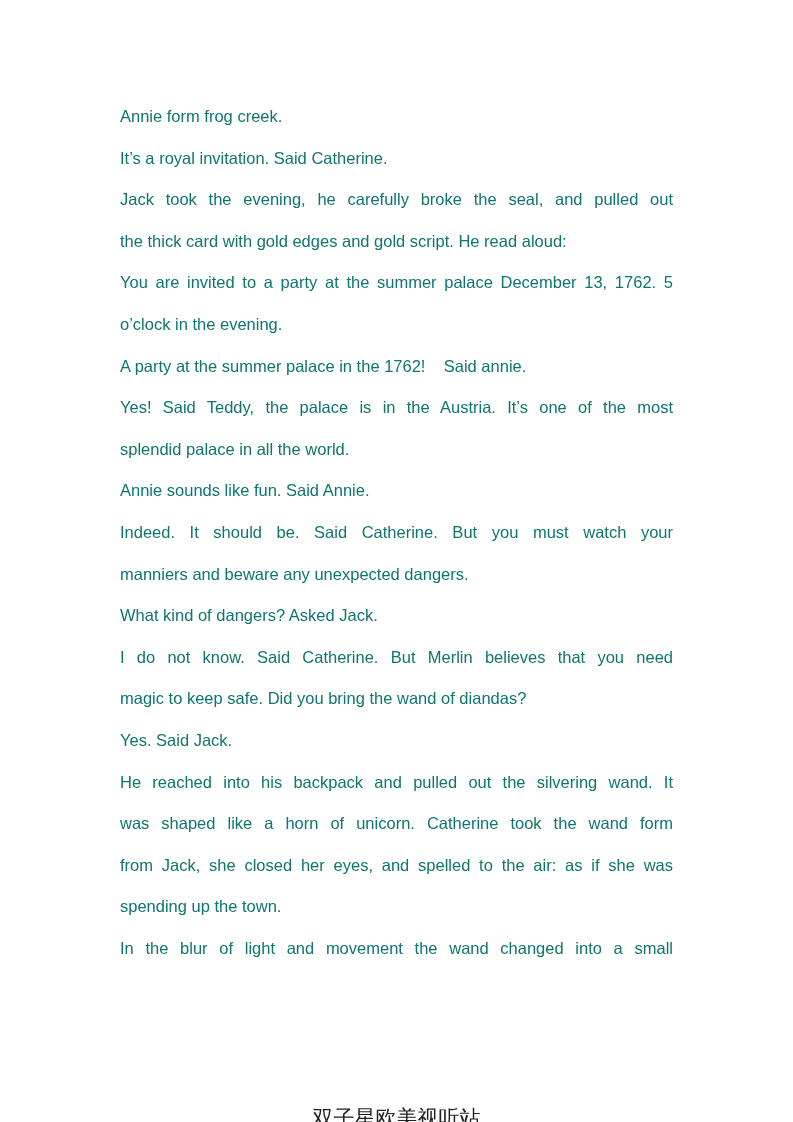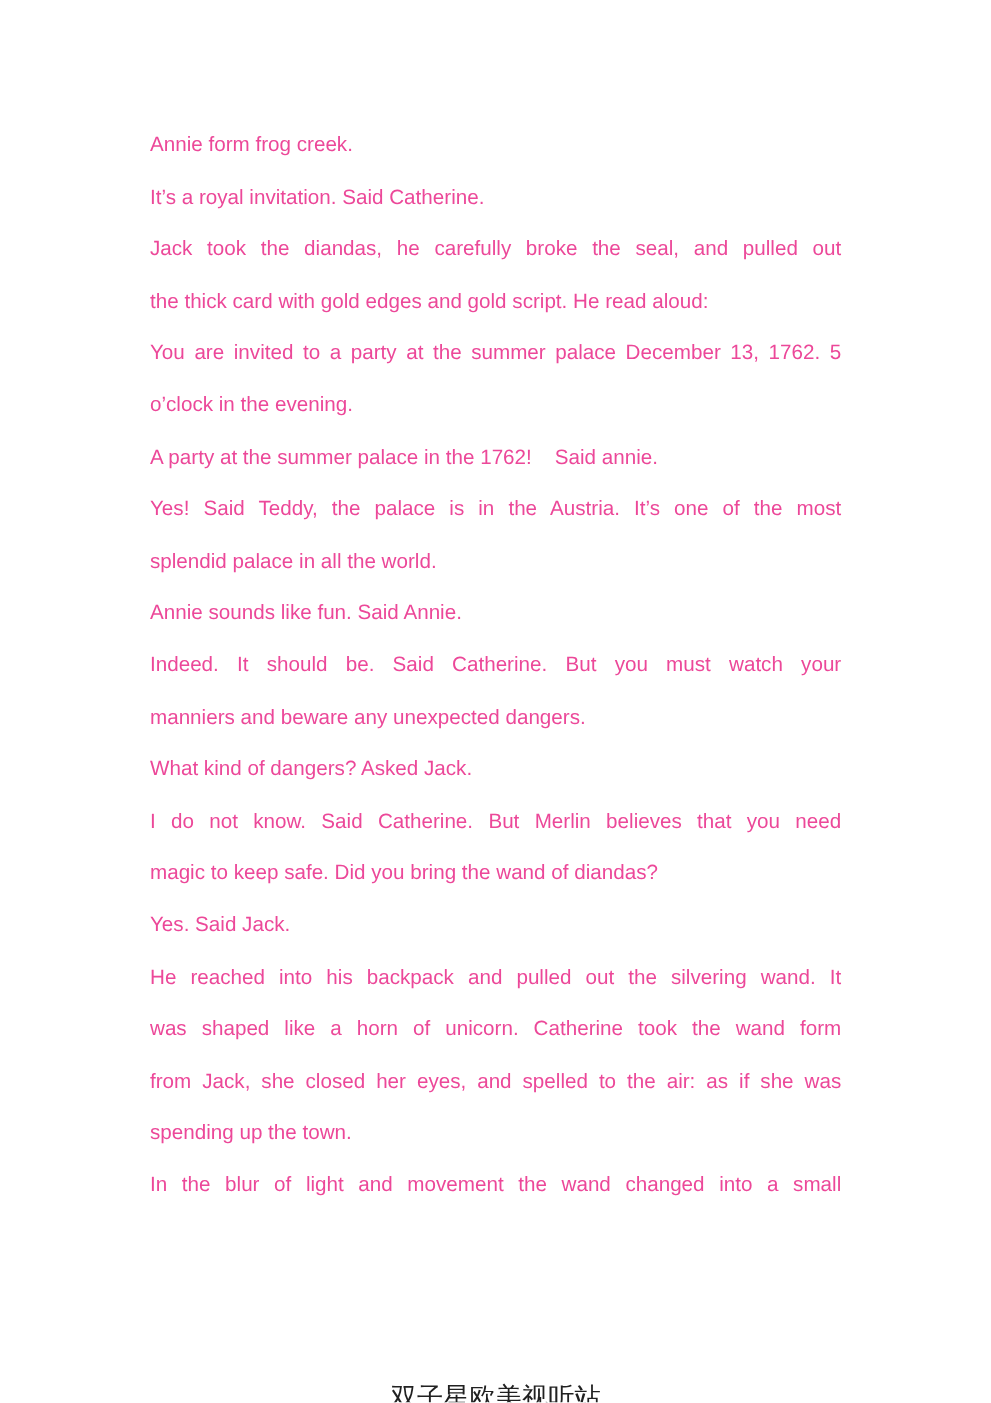--- a/index.html
+++ b/index.html
@@ -13,21 +13,21 @@
     height: 1122px;
     background: #ffffff;
     overflow: hidden;
     font-family: "Liberation Sans", sans-serif;
   }
   .text-block {
     position: absolute;
     left: 120px;
     top: 96px;
     width: 553px;
-    color: #ec4899;
+    color: #0f766e;
     font-size: 16.5px;
   }
   .line {
     height: 41.6px;
     line-height: 41.6px;
     white-space: pre-wrap;
     overflow: hidden;
     text-align: left;
   }
   .line.just {
@@ -53,21 +53,21 @@
   }
 </style>
 </head>
 <body>
 
 <div class="page">
 
   <div class="text-block">
       <div class="line">Annie form frog creek.</div>
       <div class="line">It’s a royal invitation. Said Catherine.</div>
-      <div class="line just">Jack took the diandas, he carefully broke the seal, and pulled out</div>
+      <div class="line just">Jack took the evening, he carefully broke the seal, and pulled out</div>
       <div class="line">the thick card with gold edges and gold script. He read aloud:</div>
       <div class="line just">You are invited to a party at the summer palace December 13, 1762. 5</div>
       <div class="line">o’clock in the evening.</div>
       <div class="line">A party at the summer palace in the 1762!    Said annie.</div>
       <div class="line just">Yes! Said Teddy, the palace is in the Austria. It’s one of the most</div>
       <div class="line">splendid palace in all the world.</div>
       <div class="line">Annie sounds like fun. Said Annie.</div>
       <div class="line just">Indeed. It should be. Said Catherine. But you must watch your</div>
       <div class="line">manniers and beware any unexpected dangers.</div>
       <div class="line">What kind of dangers? Asked Jack.</div>

